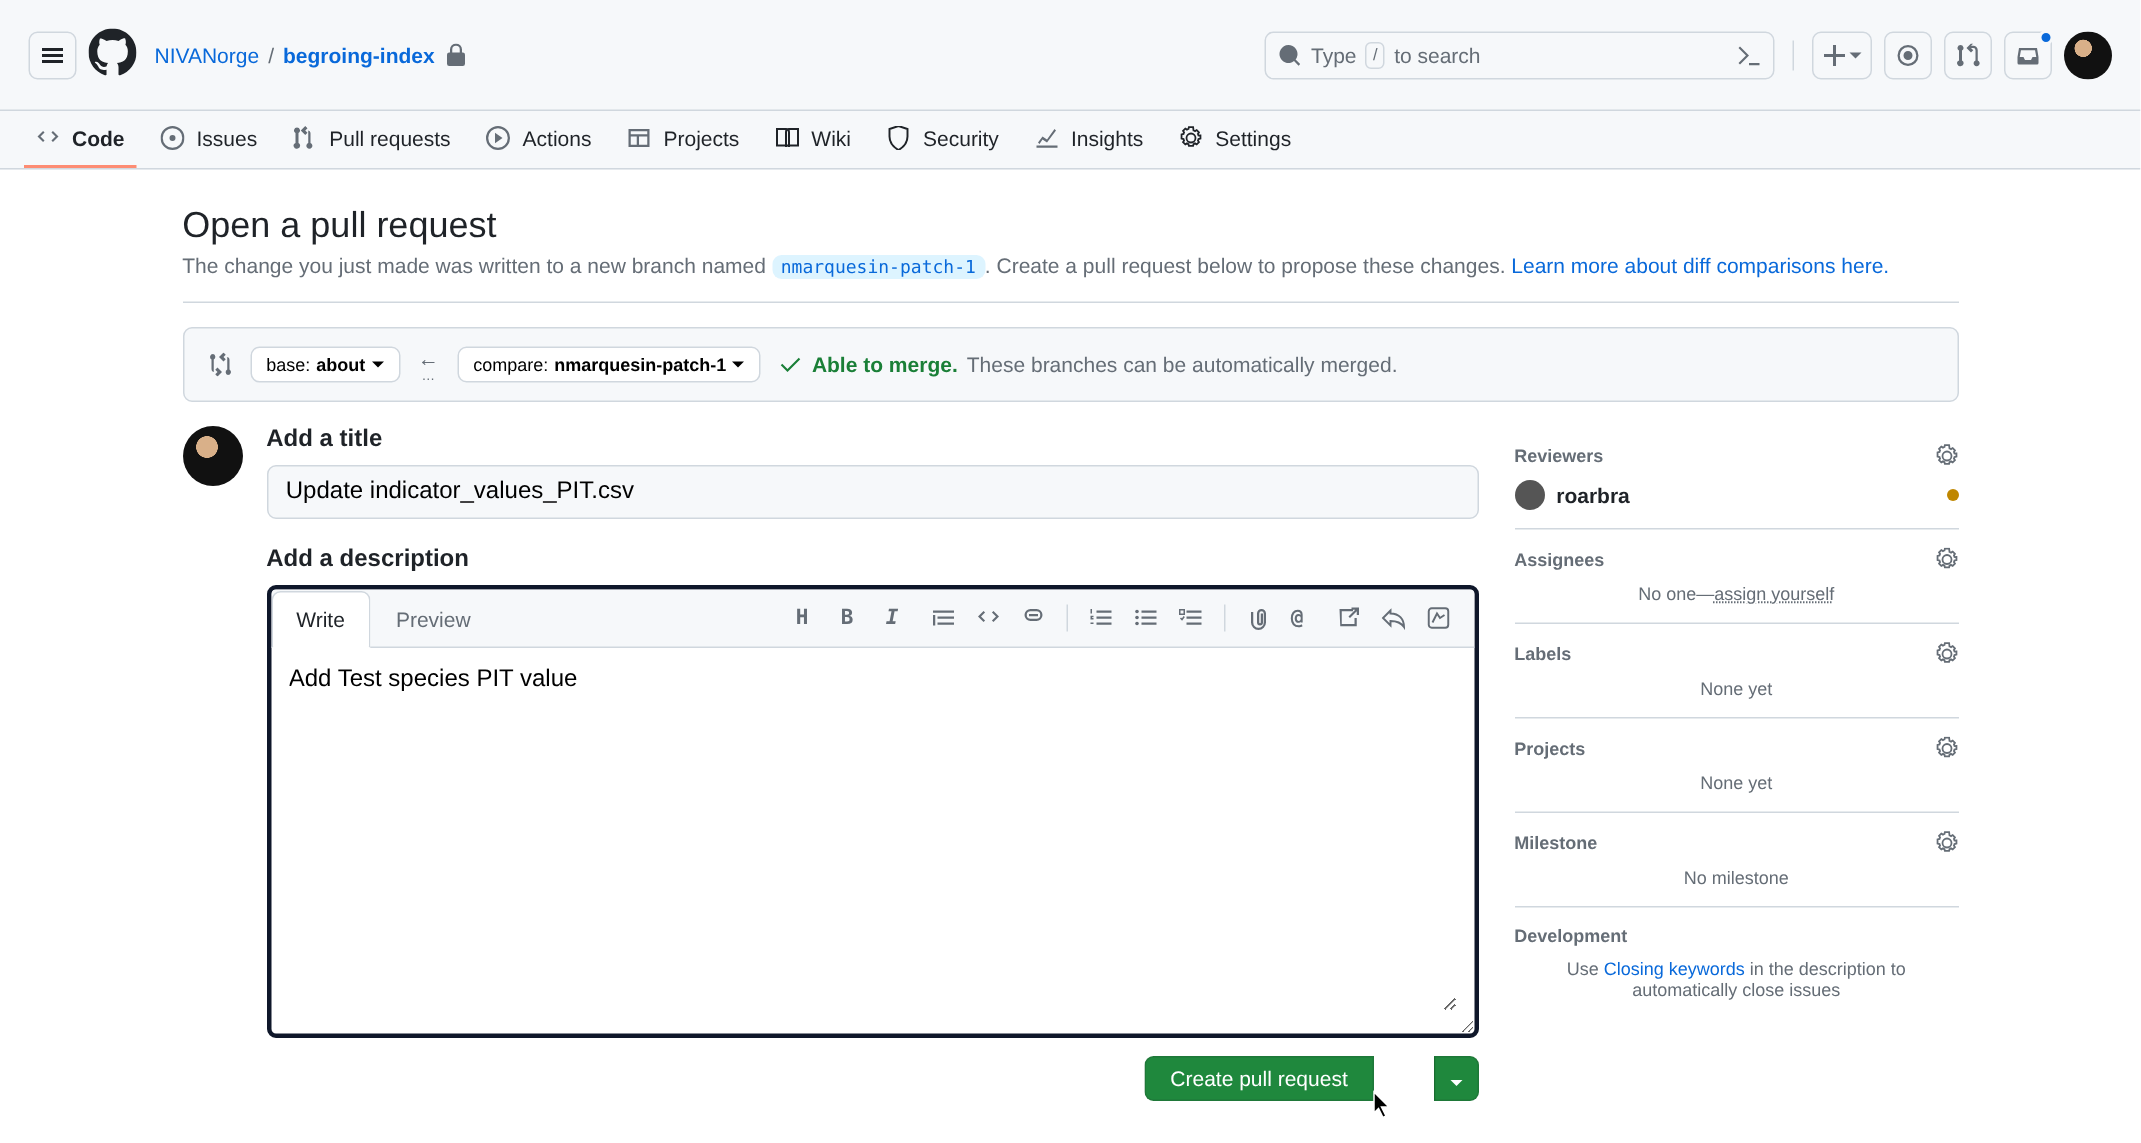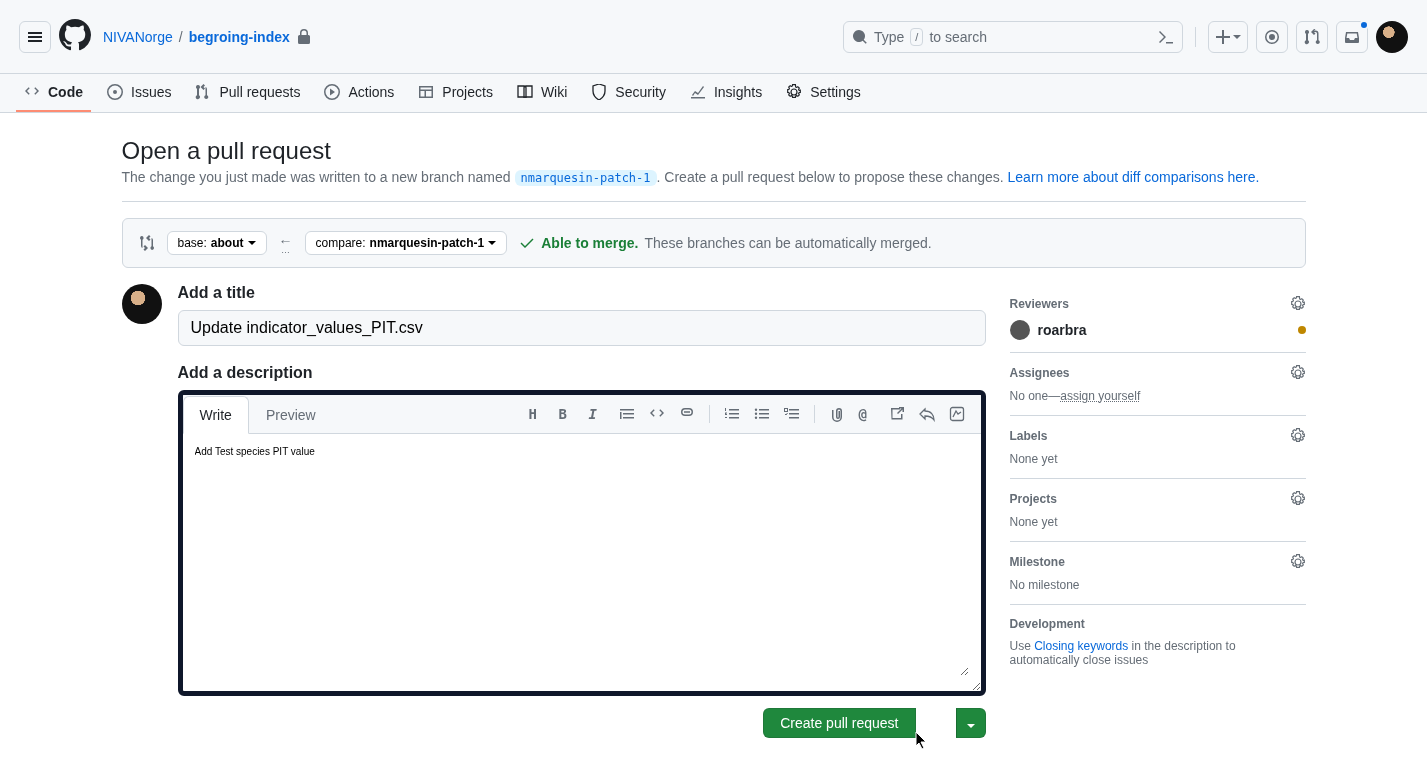--- a/index.html
+++ b/index.html
@@ -46,40 +46,40 @@
 
 
 .cols { display: flex; gap: 24px; }
 .left { flex: 1; display: flex; gap: 16px; }
 .author-avatar { width: 40px; height: 40px; border-radius: 50%; background: #333; flex-shrink: 0; overflow:hidden; }
 .form-col { flex: 1; }
 .field-label { font-weight: 600; font-size: 16px; margin-bottom: 8px; }
 .title-input { width: 100%; border: 1px solid #d0d7de; border-radius: 6px; padding: 8px 12px; font-size: 16px; background: #f6f8fa; margin-bottom: 18px; }
 
 
-.comment-box { border: 5px solid #0f172a; border-radius: 6px; overflow: hidden; }
+.comment-box { border: 3px solid #0f172a; border-radius: 6px; overflow: hidden; }
 .comment-tabs { display: flex; align-items: center; background: #f6f8fa; border-bottom: 1px solid #d0d7de; padding: 0 8px 0 0; }
 .tab { padding: 10px 16px; cursor: pointer; color: #656d76; border: 1px solid transparent; position: relative; top: 1px; }
 .tab.active { background: #fff; border: 1px solid #d0d7de; border-bottom-color: #fff; border-radius: 6px 6px 0 0; color: #1f2328; }
 .toolbar { margin-left: auto; display: flex; align-items: center; gap: 14px; color: #656d76; padding-right: 8px; }
 .toolbar .sep { width: 1px; height: 18px; background: #d0d7de; }
 .toolbar svg, .toolbar .ticon { width:16px; height:16px; cursor:pointer; }
 .ticon { font-weight:600; font-family: ui-monospace, monospace; }
 .comment-body { min-height: 230px; padding: 12px; resize: vertical; overflow:auto; }
-.comment-body-text { width:100%; height:230px; border:none; outline:none; resize: vertical; font-family:inherit; font-size:10px; background:#fff; }
+.comment-body-text { width:100%; height:230px; border:none; outline:none; resize: vertical; font-family:inherit; font-size:16px; background:#fff; }
 
 .actions { display: flex; justify-content: flex-end; margin-top: 12px; position:relative; }
 .btn-group { display: flex; gap: 40px; }
 .btn-primary { background: #1f883d; color: #fff; border: 1px solid rgba(31,35,40,.15); padding: 6px 16px; font-weight: 500; border-radius: 6px 0 0 6px; cursor: pointer; font-size:14px; }
 .btn-primary-drop { background: #1f883d; color: #fff; border: 1px solid rgba(31,35,40,.15); border-left: 1px solid rgba(0,0,0,.2); padding: 6px 10px; border-radius: 0 6px 6px 0; cursor: pointer; }
 .cursor-img { position:absolute; right: 56px; bottom: -14px; pointer-events:none; }
 
 
 .sidebar { width: 296px; }
-.side-block { border-bottom: 1px solid #d0d7de; padding: 12px 0; }
+.side-block { border-bottom: 1px solid #d0d7de; padding: 12px 0; text-align: center; }
 .side-header { display: flex; justify-content: space-between; align-items: center; font-size: 12px; font-weight: 600; color: #656d76; margin-bottom: 8px; }
 .side-content { font-size: 12px; color: #656d76; }
 .reviewer-row { display: flex; align-items: center; gap: 8px; font-size: 14px; color: #1f2328; }
 .reviewer-row .mini-avatar { width: 20px; height: 20px; border-radius: 50%; background: #555; }
 .status-dot { width: 8px; height: 8px; border-radius: 50%; background: #bf8700; margin-left: auto; }
 .assign-link { color: #656d76; text-decoration: underline dotted; cursor: pointer; }
 .gear { cursor: pointer; color: #656d76; }
 
 .oct { width:16px; height:16px; fill: currentColor; display:inline-block; vertical-align: text-bottom; }
 .caret-down { width:0; height:0; border-left:4px solid transparent; border-right:4px solid transparent; border-top:4px solid currentColor; display:inline-block; }

